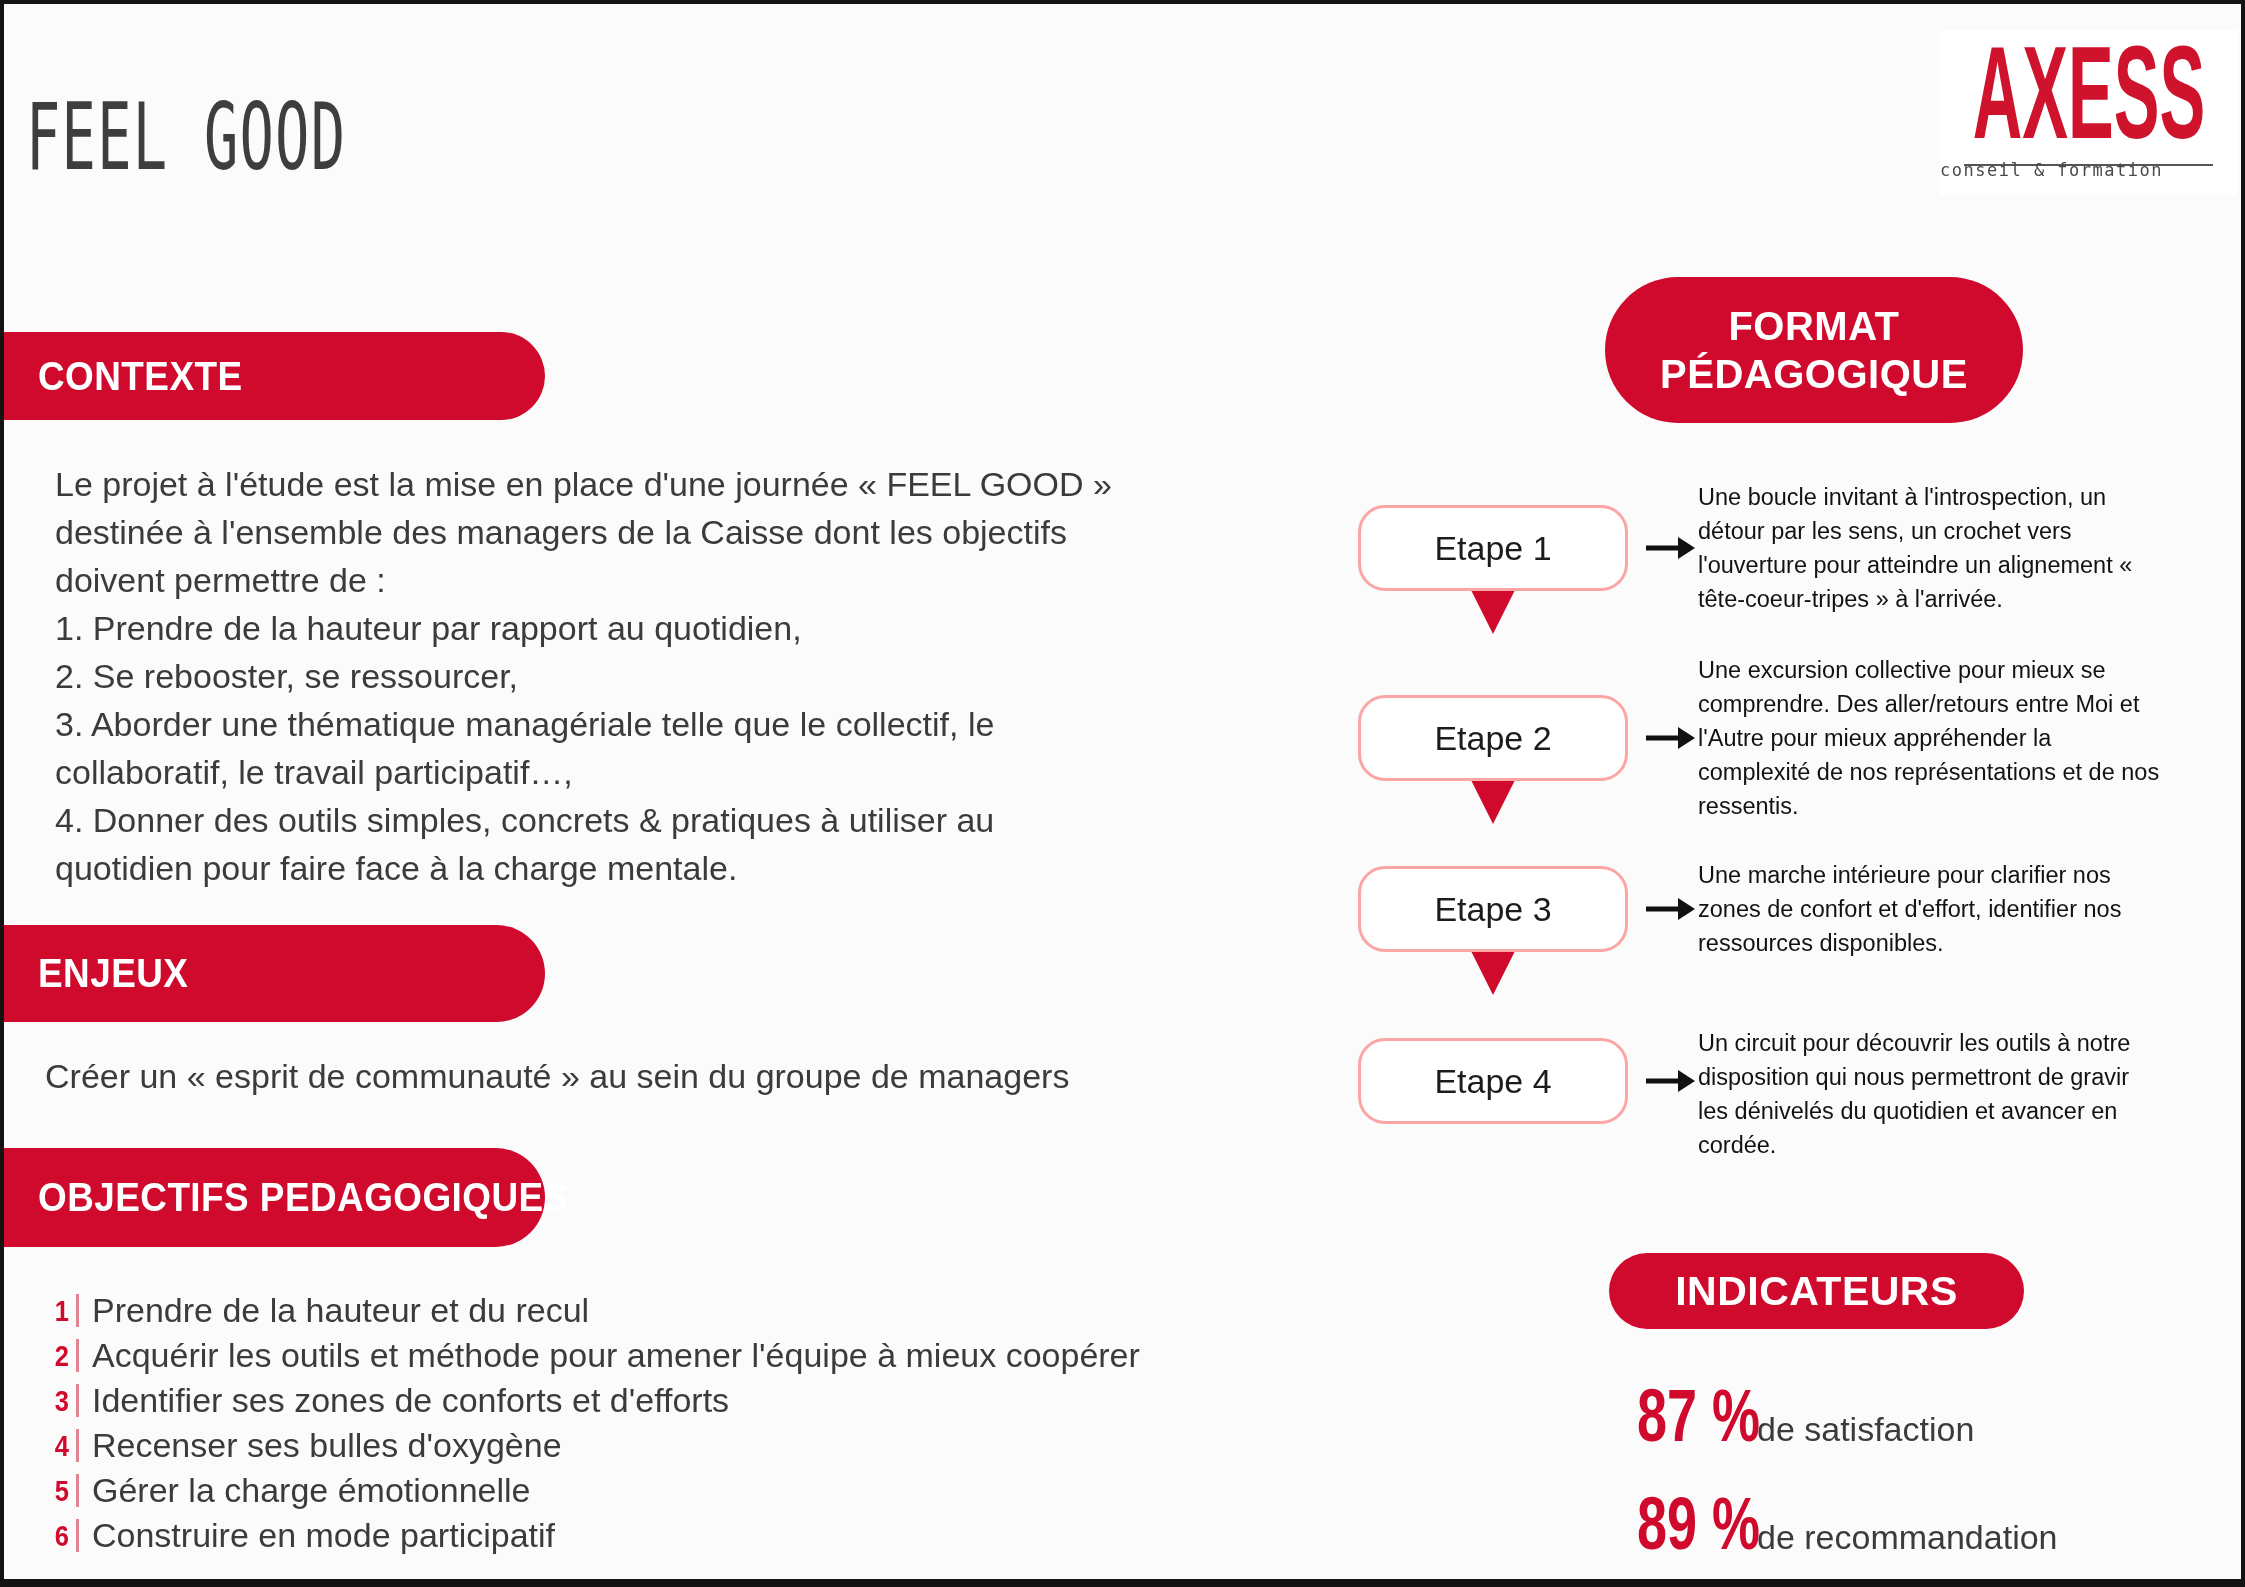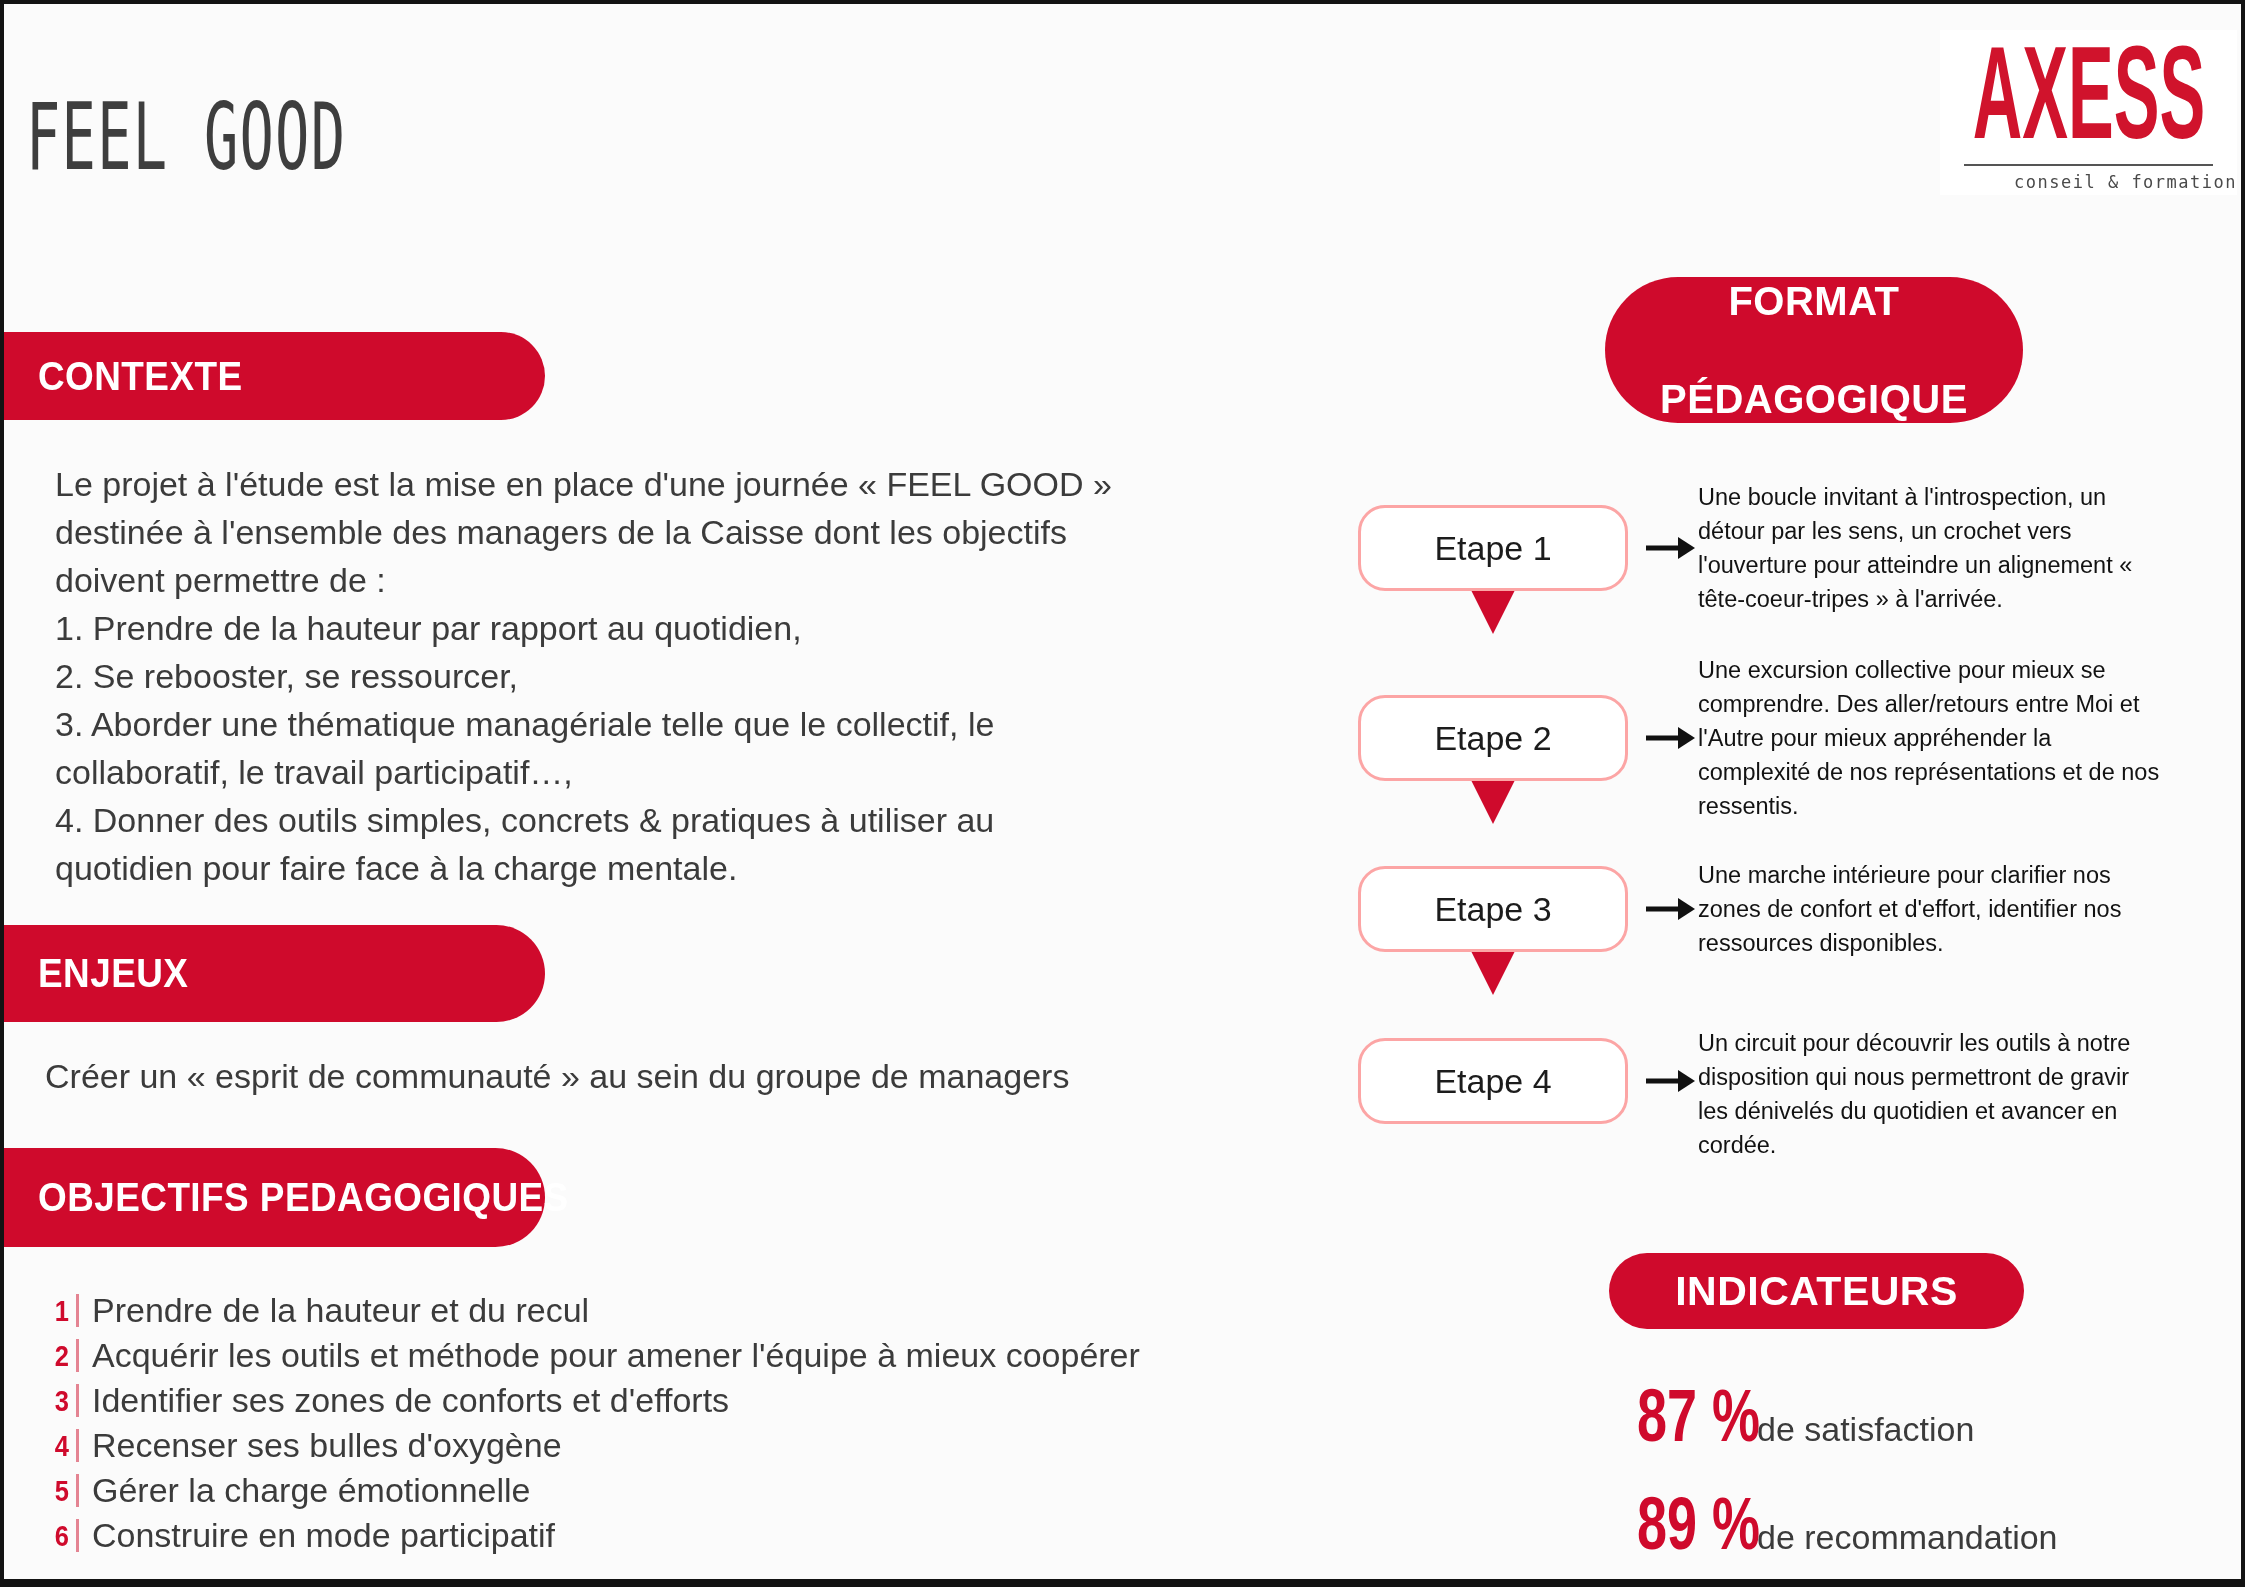--- a/index.html
+++ b/index.html
@@ -17,21 +17,21 @@
     transform:scaleX(0.62);transform-origin:left top;letter-spacing:2px;
   }
   .logo{position:absolute;left:1940px;top:30px;width:297px;height:165px;background:#ffffff;text-decoration:underline;}
   .logo-brand{
     position:absolute;left:50%;top:-10px;color:#d0132c;
     font-size:132px;font-weight:bold;line-height:1.1;white-space:nowrap;
     transform:translateX(-50%) scaleX(0.52);transform-origin:center top;
   }
   .logo-rule{position:absolute;left:24px;right:24px;top:134px;height:2px;background:#555;}
   .logo-tagline{
-    position:absolute;left:0;right:0;top:142px;text-align:right;
+    position:absolute;left:0;right:0;top:130px;text-align:left;
     font-family:"DejaVu Sans Mono",monospace;font-size:17px;letter-spacing:1.5px;color:#4a4a4a;
   }
 
   
   .banner{
     position:absolute;left:0;background:#cf0a2c;color:#fff;
     display:flex;align-items:center;box-sizing:border-box;padding-left:38px;z-index:5;
   }
   .banner > span{font-weight:bold;transform:scaleX(0.9);transform-origin:left center;white-space:nowrap;letter-spacing:0.5px;}
   .banner-contexte{top:332px;width:545px;height:88px;border-radius:0 44px 44px 0;font-size:41px;}
@@ -46,21 +46,21 @@
 
   .objectives{position:absolute;left:45px;top:1288px;}
   .objective-row{display:flex;align-items:center;height:45px;}
   .objective-num{width:24px;text-align:right;color:#cf0a2c;font-weight:bold;font-size:30px;transform:scaleX(0.85);transform-origin:right center;}
   .objective-sep{width:3px;height:33px;background:#e48492;margin:0 13px 0 7px;}
   .objective-text{font-size:34px;color:#3b3b3b;white-space:nowrap;}
 
   
   .format-pill{
     position:absolute;left:1605px;top:277px;width:418px;height:146px;border-radius:73px;
-    background:#cf0a2c;color:#fff;display:flex;flex-direction:column;justify-content:space-between;
+    background:#cf0a2c;color:#fff;display:flex;flex-direction:column;justify-content:center;
     text-align:center;font-weight:bold;font-size:40px;line-height:1.2;letter-spacing:0.5px;
   }
   .step-box{
     position:absolute;left:1358px;width:270px;height:86px;background:#fff;
     border:3px solid #fca5a5;border-radius:27px;box-sizing:border-box;
     display:flex;align-items:center;justify-content:center;
     font-size:34px;color:#1c1c1c;z-index:3;
   }
   .tri-down{
     position:absolute;left:1470px;width:0;height:0;z-index:2;

